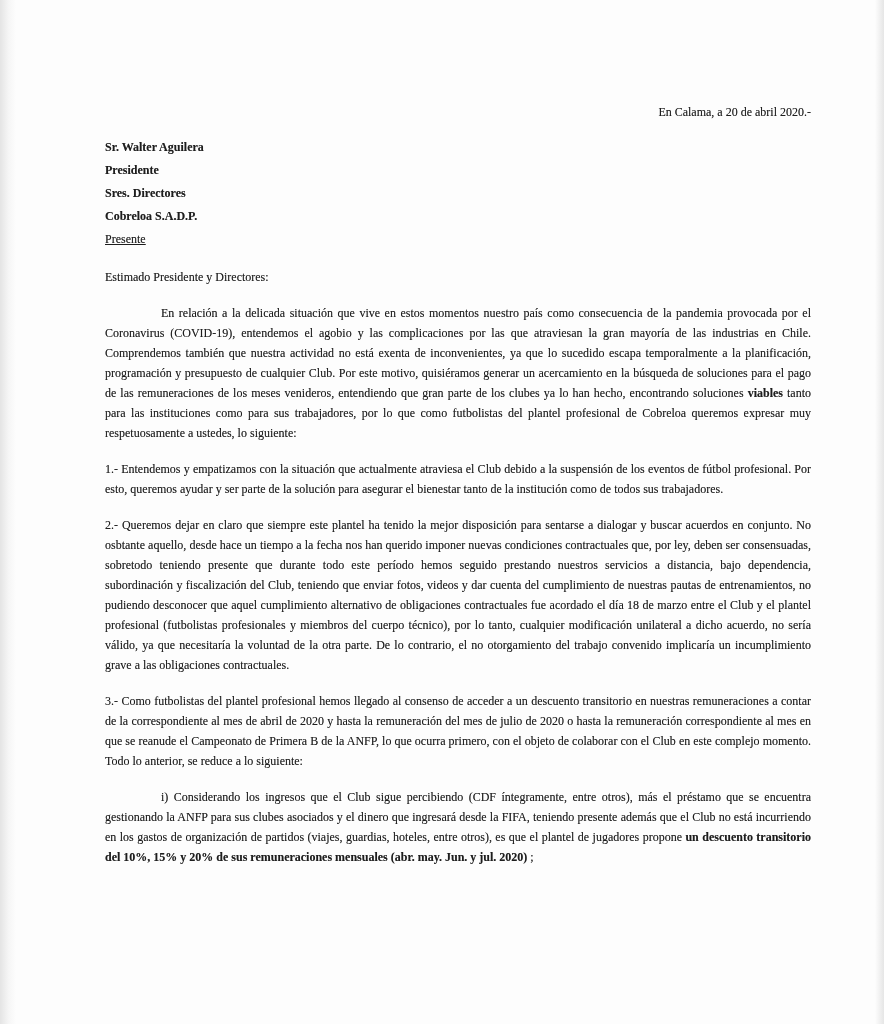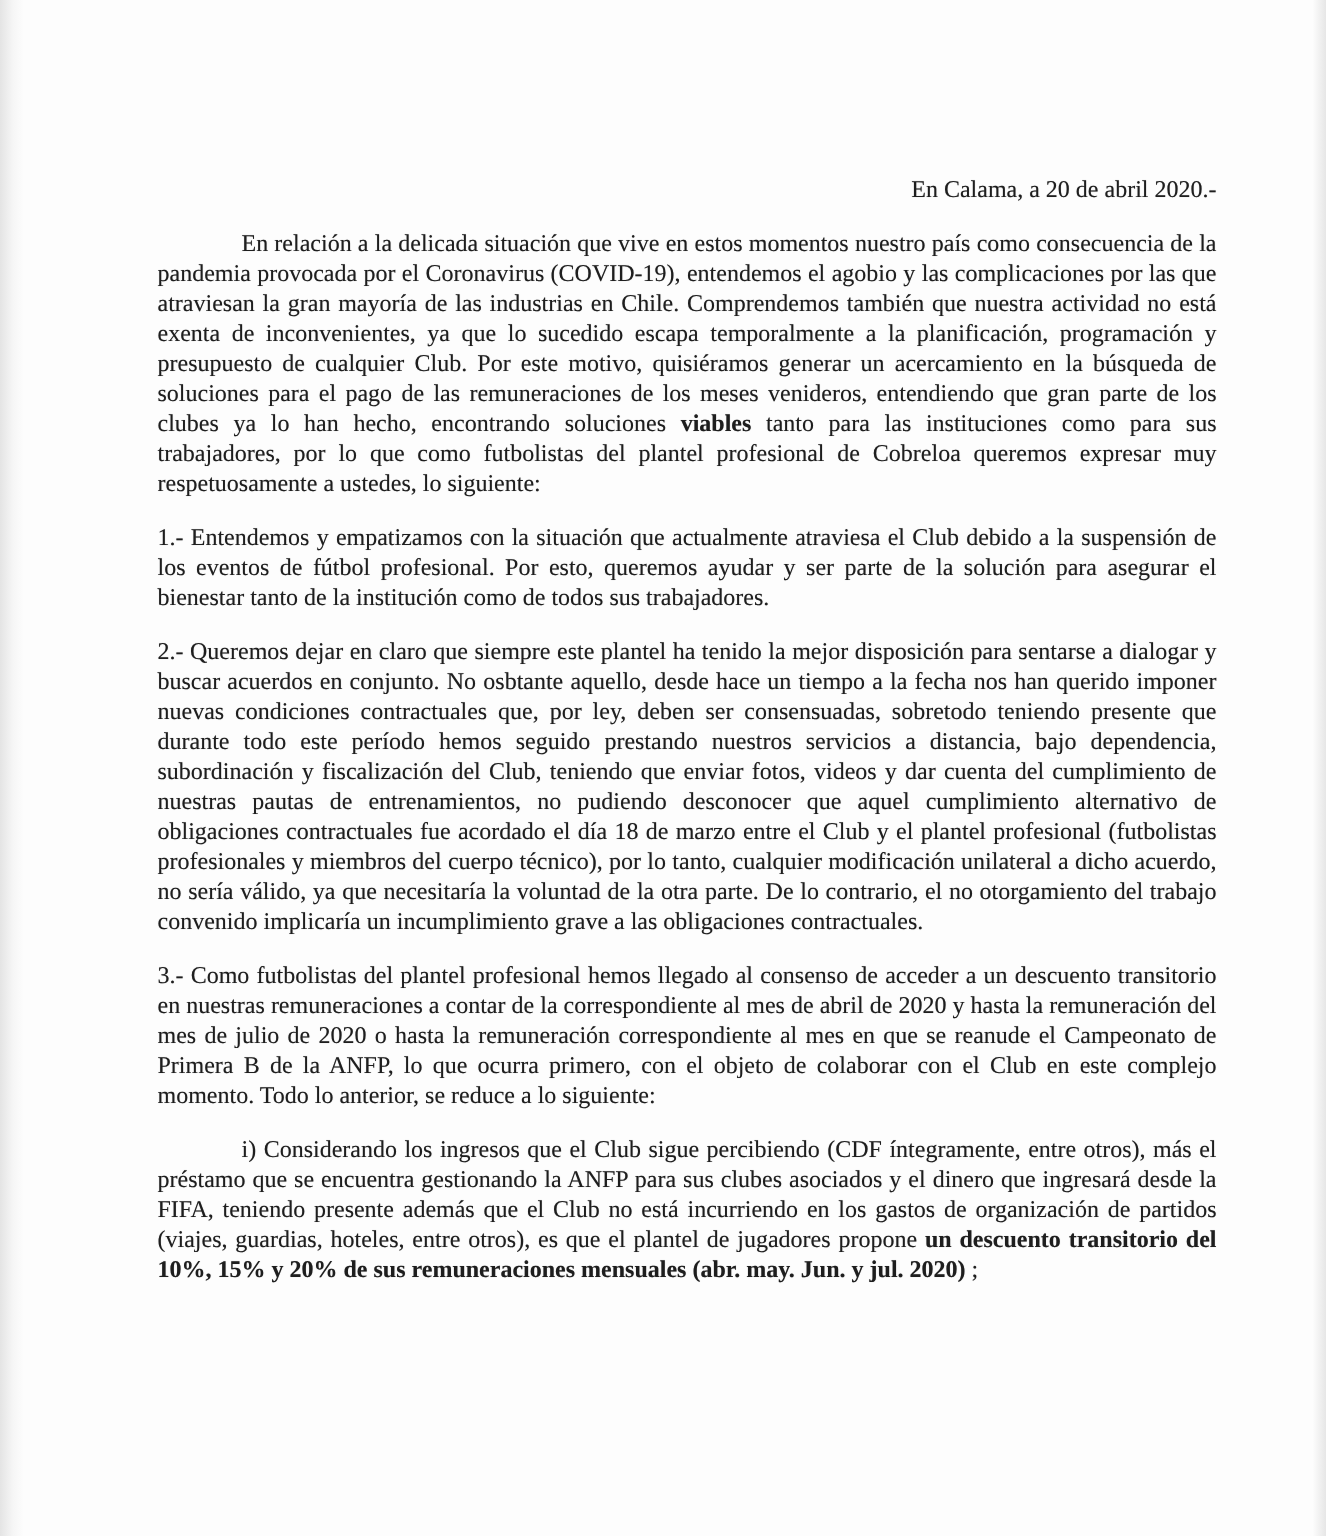--- a/index.html
+++ b/index.html
@@ -25,23 +25,23 @@
   }
   .edge-right {
     position: absolute;
     right: 0; top: 0; bottom: 0;
     width: 9px;
     background: linear-gradient(to left, #e6e6e6, rgba(253,253,253,0));
   }
   .content {
     position: absolute;
     left: 105px;
-    top: 117px;
+    top: 102px;
     width: 706px;
-    font-size: 16px;
+    font-size: 12px;
     line-height: 20px;
   }
   .date-line {
     text-align: right;
     margin-bottom: 14px;
   }
   .recipient { margin-bottom: 0; }
   .recipient .r-line {
     font-weight: bold;
     line-height: 23px;
@@ -67,21 +67,29 @@
 </head>
 <body>
 
 <div class="page">
   <div class="edge-left"></div>
   <div class="edge-right"></div>
 
   <div class="content">
     <div class="date-line">En Calama, a 20 de abril 2020.-</div>
 
+    <div class="recipient">
+      <div class="r-line">Sr. Walter Aguilera</div>
+      <div class="r-line">Presidente</div>
+      <div class="r-line">Sres. Directores</div>
+      <div class="r-line">Cobreloa S.A.D.P.</div>
+      <div class="presente">Presente</div>
+    </div>
 
+    <div class="salutation">Estimado Presidente y Directores:</div>
 
     <div class="letter-body" id="letter-body">
         <p class="para indent"><span>En relación a la delicada situación que vive en estos momentos nuestro país como consecuencia de la pandemia provocada por el Coronavirus (COVID-19), entendemos el agobio y las complicaciones por las que atraviesan la gran mayoría de las industrias en Chile. Comprendemos también que nuestra actividad no está exenta de inconvenientes, ya que lo sucedido escapa temporalmente a la planificación, programación y presupuesto de cualquier Club. Por este motivo, quisiéramos generar un acercamiento en la búsqueda de soluciones para el pago de las remuneraciones de los meses venideros, entendiendo que gran parte de los clubes ya lo han hecho, encontrando soluciones </span><span class="b">viables</span><span> tanto para las instituciones como para sus trabajadores, por lo que como futbolistas del plantel profesional de Cobreloa queremos expresar muy respetuosamente a ustedes, lo siguiente:</span></p>
         <p class="para"><span>1.- Entendemos y empatizamos con la situación que actualmente atraviesa el Club debido a la suspensión de los eventos de fútbol profesional. Por esto, queremos ayudar y ser parte de la solución para asegurar el bienestar tanto de la institución como de todos sus trabajadores.</span></p>
         <p class="para"><span>2.- Queremos dejar en claro que siempre este plantel ha tenido la mejor disposición para sentarse a dialogar y buscar acuerdos en conjunto. No osbtante aquello, desde hace un tiempo a la fecha nos han querido imponer nuevas condiciones contractuales que, por ley, deben ser consensuadas, sobretodo teniendo presente que durante todo este período hemos seguido prestando nuestros servicios a distancia, bajo dependencia, subordinación y fiscalización del Club, teniendo que enviar fotos, videos y dar cuenta del cumplimiento de nuestras pautas de entrenamientos, no pudiendo desconocer que aquel cumplimiento alternativo de obligaciones contractuales fue acordado el día 18 de marzo entre el Club y el plantel profesional (futbolistas profesionales y miembros del cuerpo técnico), por lo tanto, cualquier modificación unilateral a dicho acuerdo, no sería válido, ya que necesitaría la voluntad de la otra parte. De lo contrario, el no otorgamiento del trabajo convenido implicaría un incumplimiento grave a las obligaciones contractuales.</span></p>
         <p class="para"><span>3.- Como futbolistas del plantel profesional hemos llegado al consenso de acceder a un descuento transitorio en nuestras remuneraciones a contar de la correspondiente al mes de abril de 2020 y hasta la remuneración del mes de julio de 2020 o hasta la remuneración correspondiente al mes en que se reanude el Campeonato de Primera B de la ANFP, lo que ocurra primero, con el objeto de colaborar con el Club en este complejo momento. Todo lo anterior, se reduce a lo siguiente:</span></p>
         <p class="para indent"><span>i) Considerando los ingresos que el Club sigue percibiendo (CDF íntegramente, entre otros), más el préstamo que se encuentra gestionando la ANFP para sus clubes asociados y el dinero que ingresará desde la FIFA, teniendo presente además que el Club no está incurriendo en los gastos de organización de partidos (viajes, guardias, hoteles, entre otros), es que el plantel de jugadores propone </span><span class="b">un descuento transitorio del 10%, 15% y 20% de sus remuneraciones mensuales (abr. may. Jun. y jul. 2020)</span><span> ;</span></p>
       </div>
   </div>
 </div>

